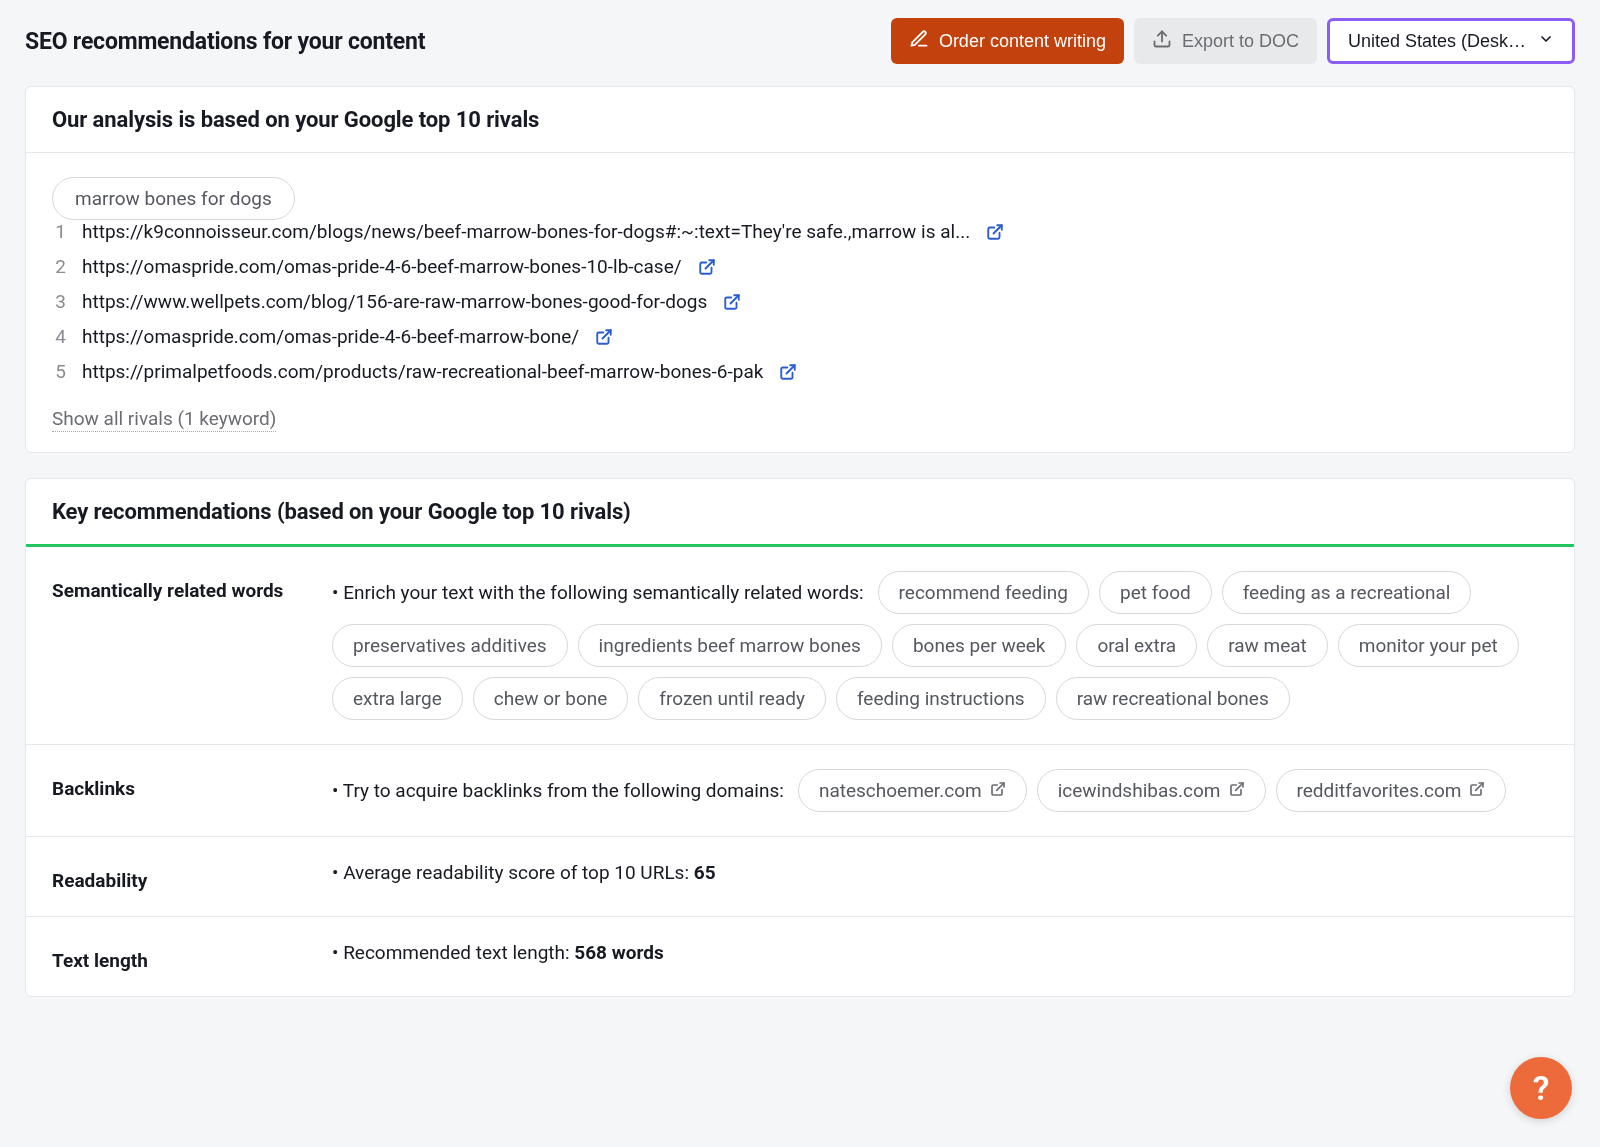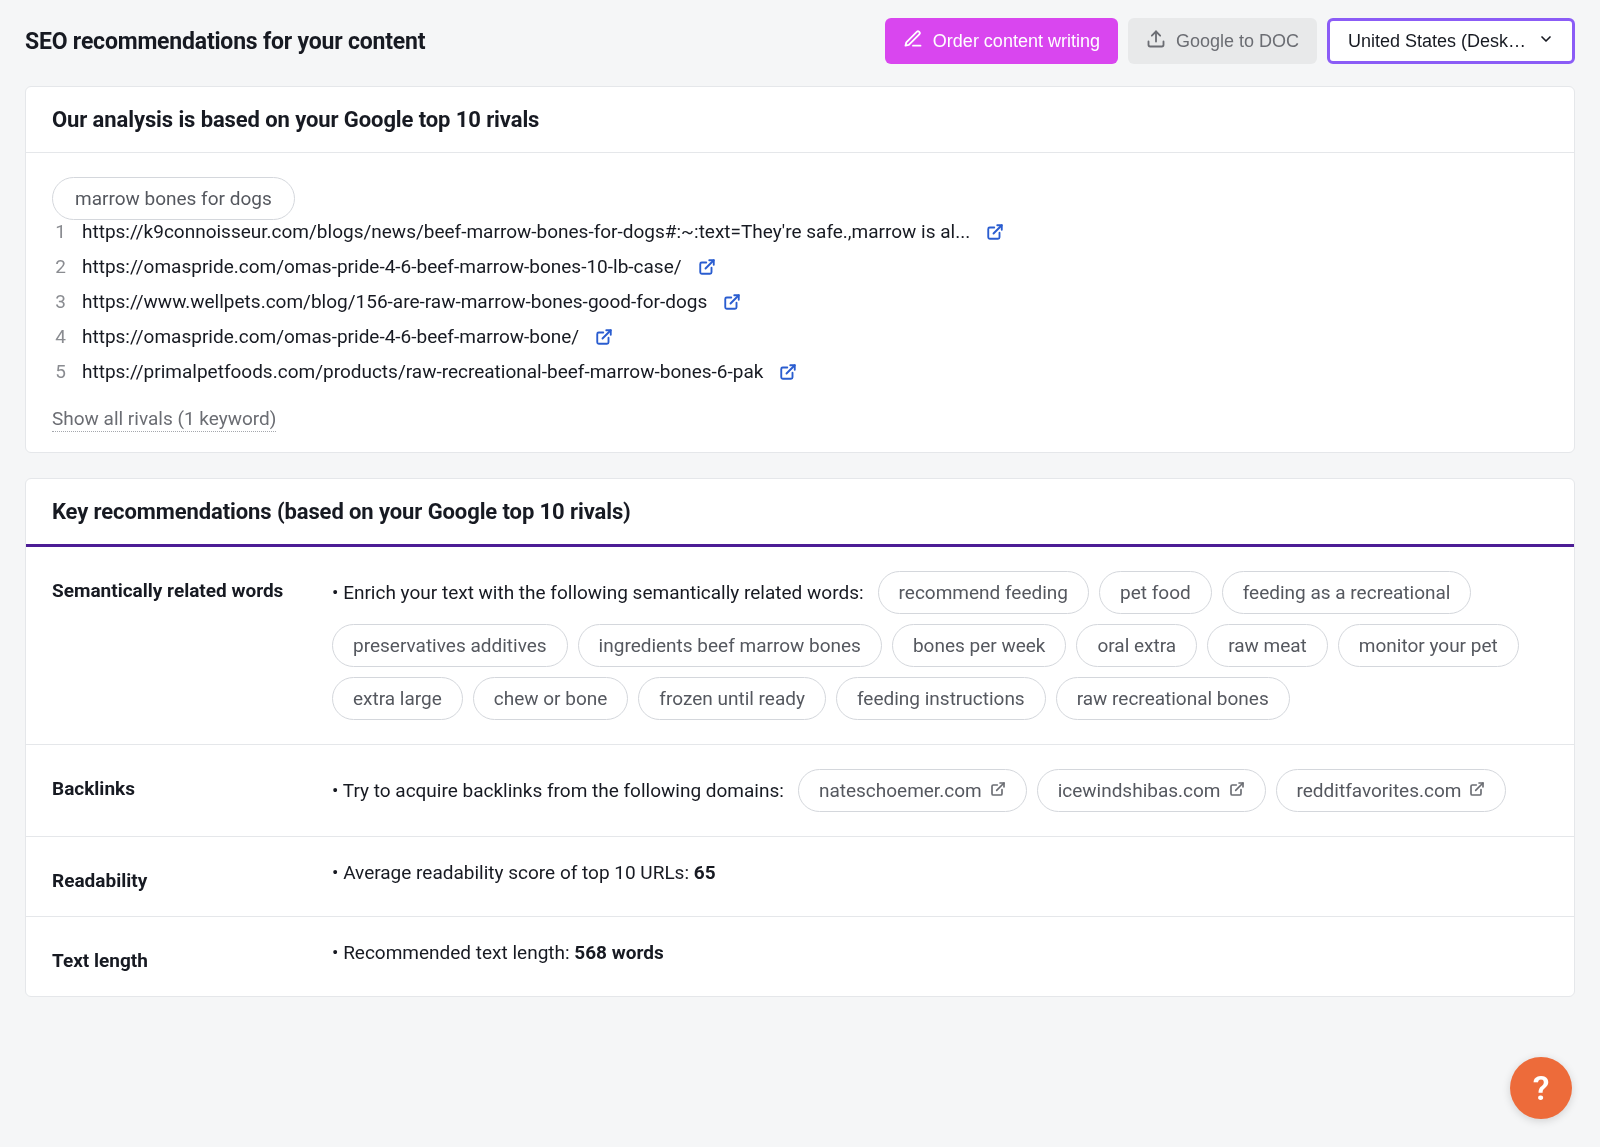--- a/index.html
+++ b/index.html
@@ -34,21 +34,21 @@
     height: 46px;
     padding: 0 18px;
     border-radius: 6px;
     font-size: 18px;
     font-weight: 500;
     cursor: pointer;
     border: none;
     white-space: nowrap;
   }
   .btn-primary {
-    background: #d946ef;
+    background: #c2410c;
     color: #fff;
   }
   .btn-secondary {
     background: #e8e9ea;
     color: #6b6d73;
   }
   .btn-outline {
     background: #fff;
     color: #171a22;
     border: 3px solid #8b5cf6;
@@ -61,21 +61,21 @@
     border: 1px solid #e5e7ea;
     border-radius: 6px;
     margin-bottom: 25px;
     overflow: hidden;
   }
   .card-header {
     padding: 20px 26px;
     border-bottom: 1px solid #e5e7ea;
   }
   .card-header.accent {
-    border-bottom: 3px solid #4c1d95;
+    border-bottom: 3px solid #22c55e;
   }
   .card-header h2 {
     font-size: 22px;
     font-weight: 700;
     letter-spacing: -0.1px;
   }
   .card-body {
     padding: 24px 26px 20px 26px;
   }
   .keyword-pill {
@@ -185,21 +185,21 @@
       <span>Order content writing</span>
     </button>
     <button class="btn btn-secondary">
       <span>
         <svg width="20" height="20" viewBox="0 0 24 24" fill="none" stroke="currentColor" stroke-width="2.2" stroke-linecap="round" stroke-linejoin="round">
             <path d="M21 15v4a2 2 0 0 1-2 2H5a2 2 0 0 1-2-2v-4"></path>
             <polyline points="17 8 12 3 7 8"></polyline>
             <line x1="12" y1="3" x2="12" y2="15"></line>
           </svg>
       </span>
-      <span>Google to DOC</span>
+      <span>Export to DOC</span>
     </button>
     <button class="btn btn-outline">
       <span class="trunc">United States (Deskt...</span>
       <span>
         <svg width="16" height="16" viewBox="0 0 24 24" fill="none" stroke="currentColor" stroke-width="2.5" stroke-linecap="round" stroke-linejoin="round">
             <polyline points="6 9 12 15 18 9"></polyline>
           </svg>
       </span>
     </button>
   </div>

